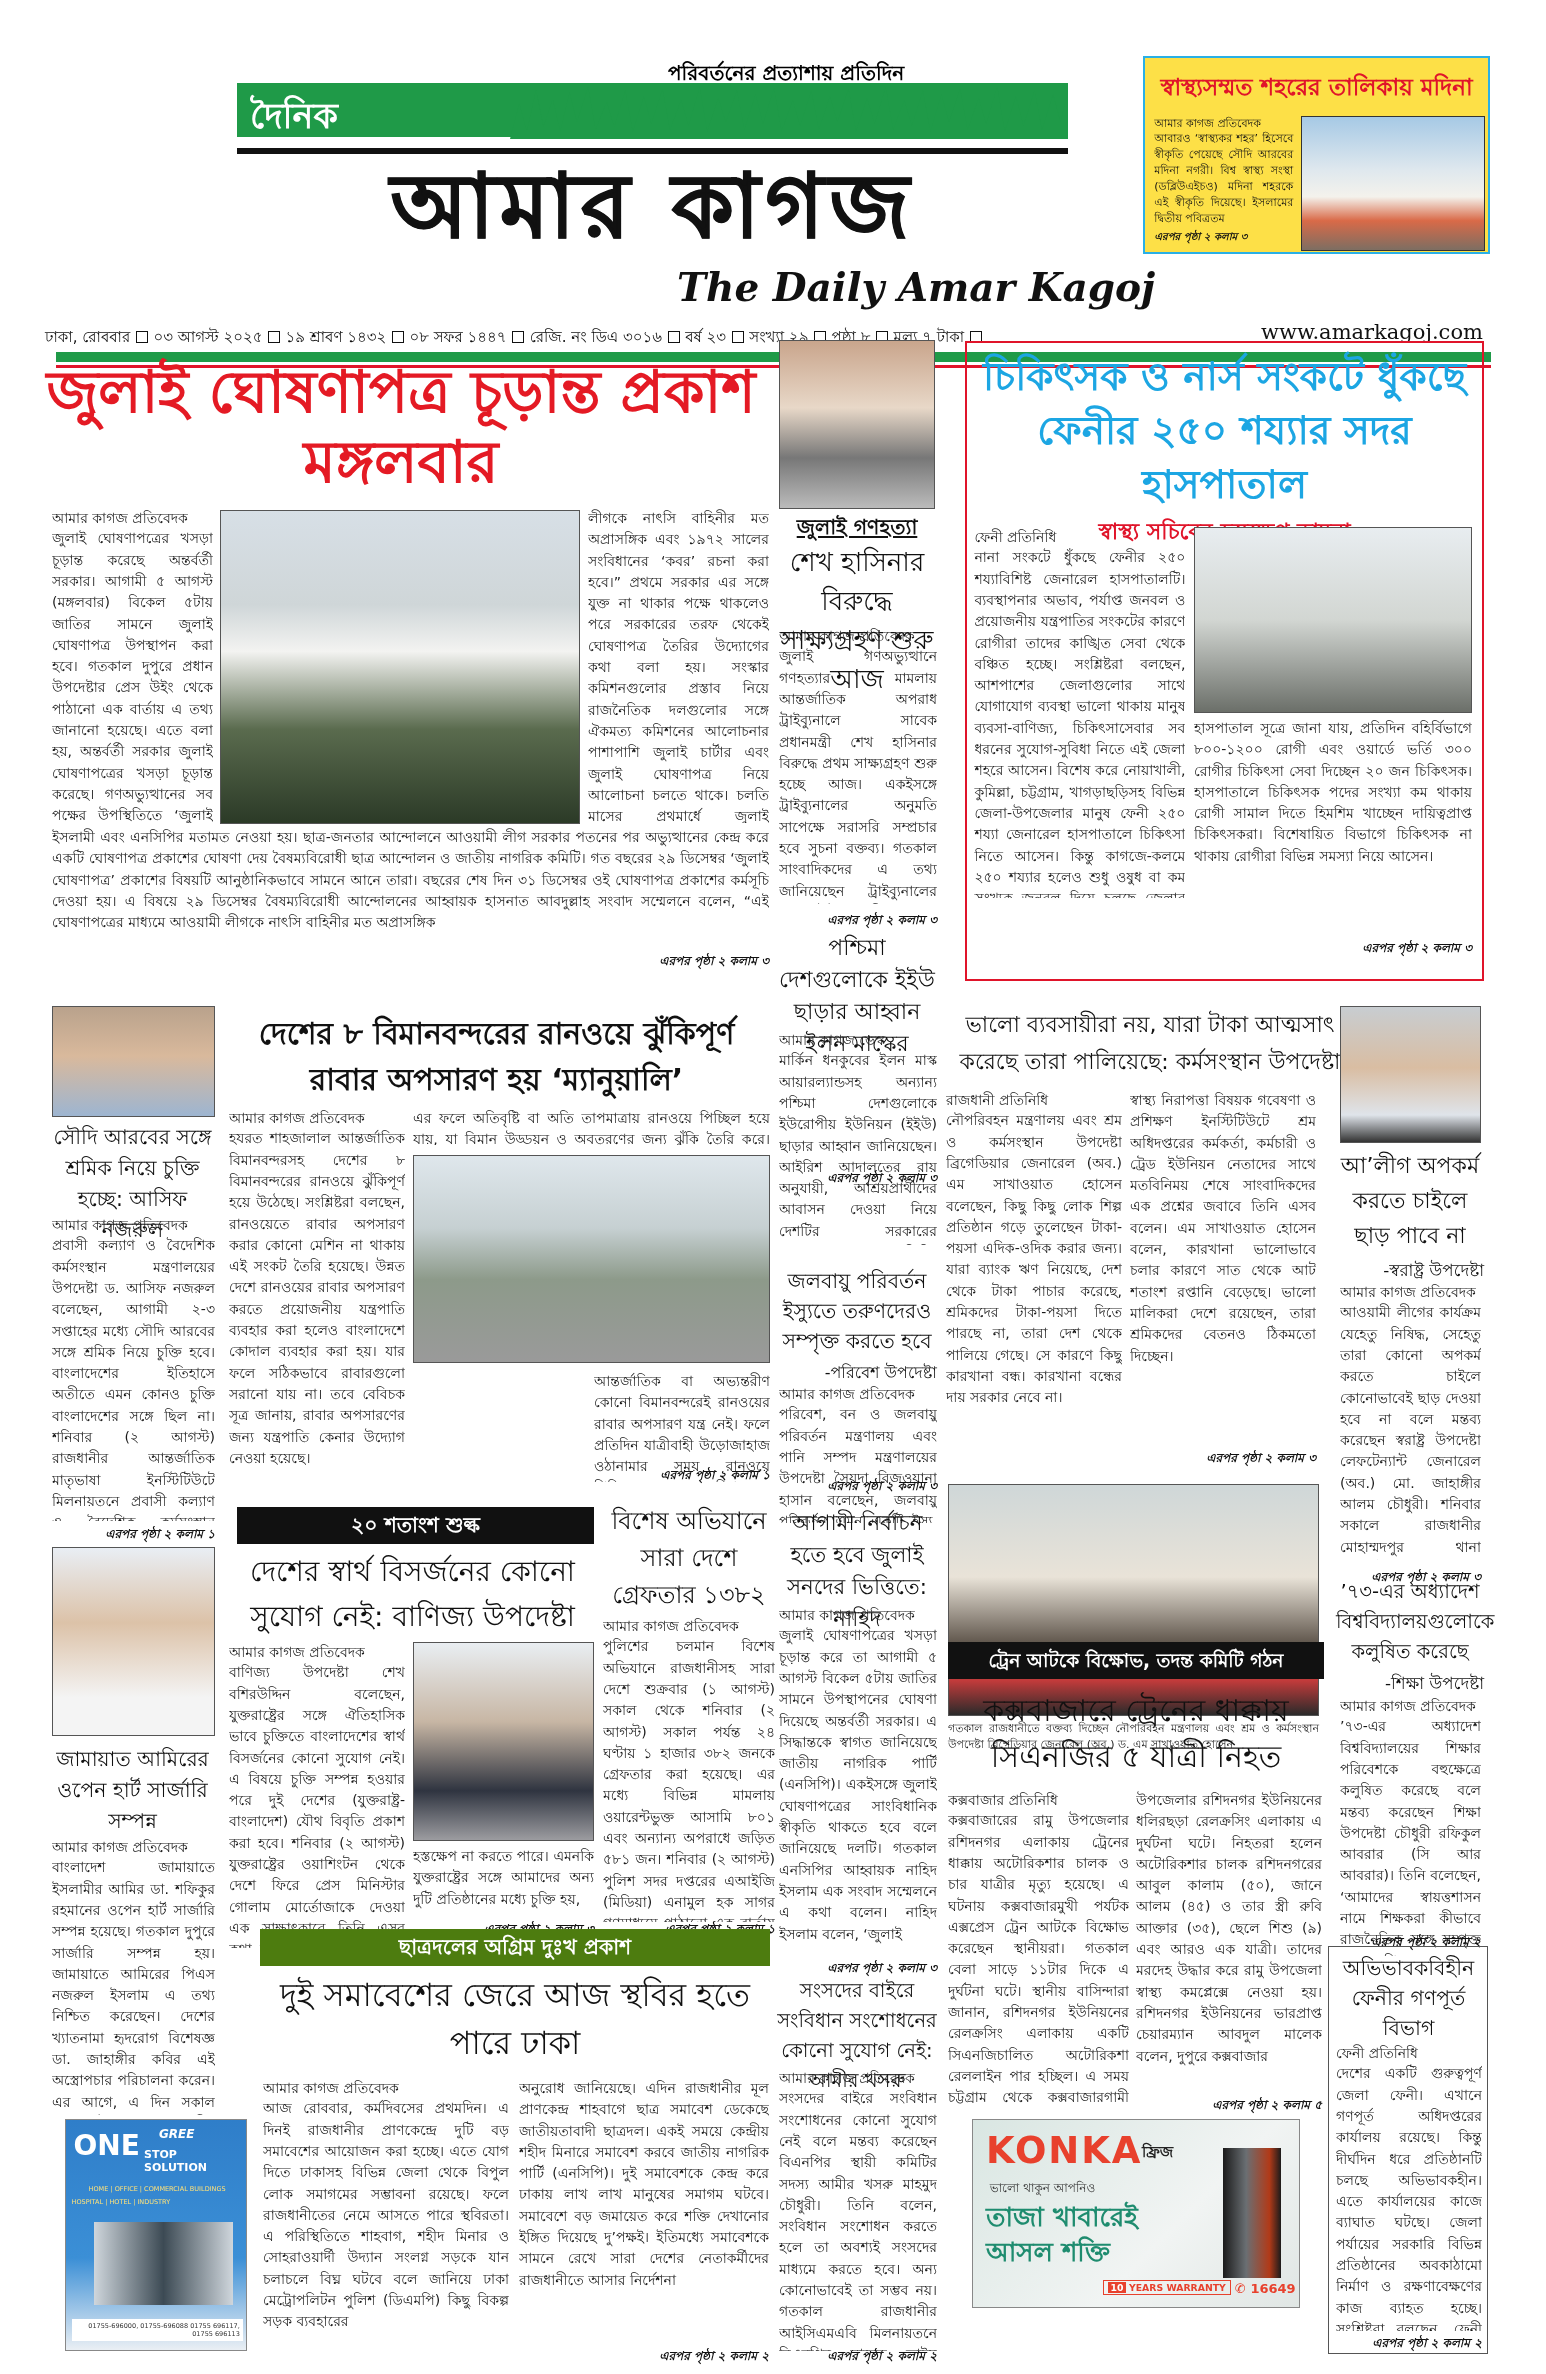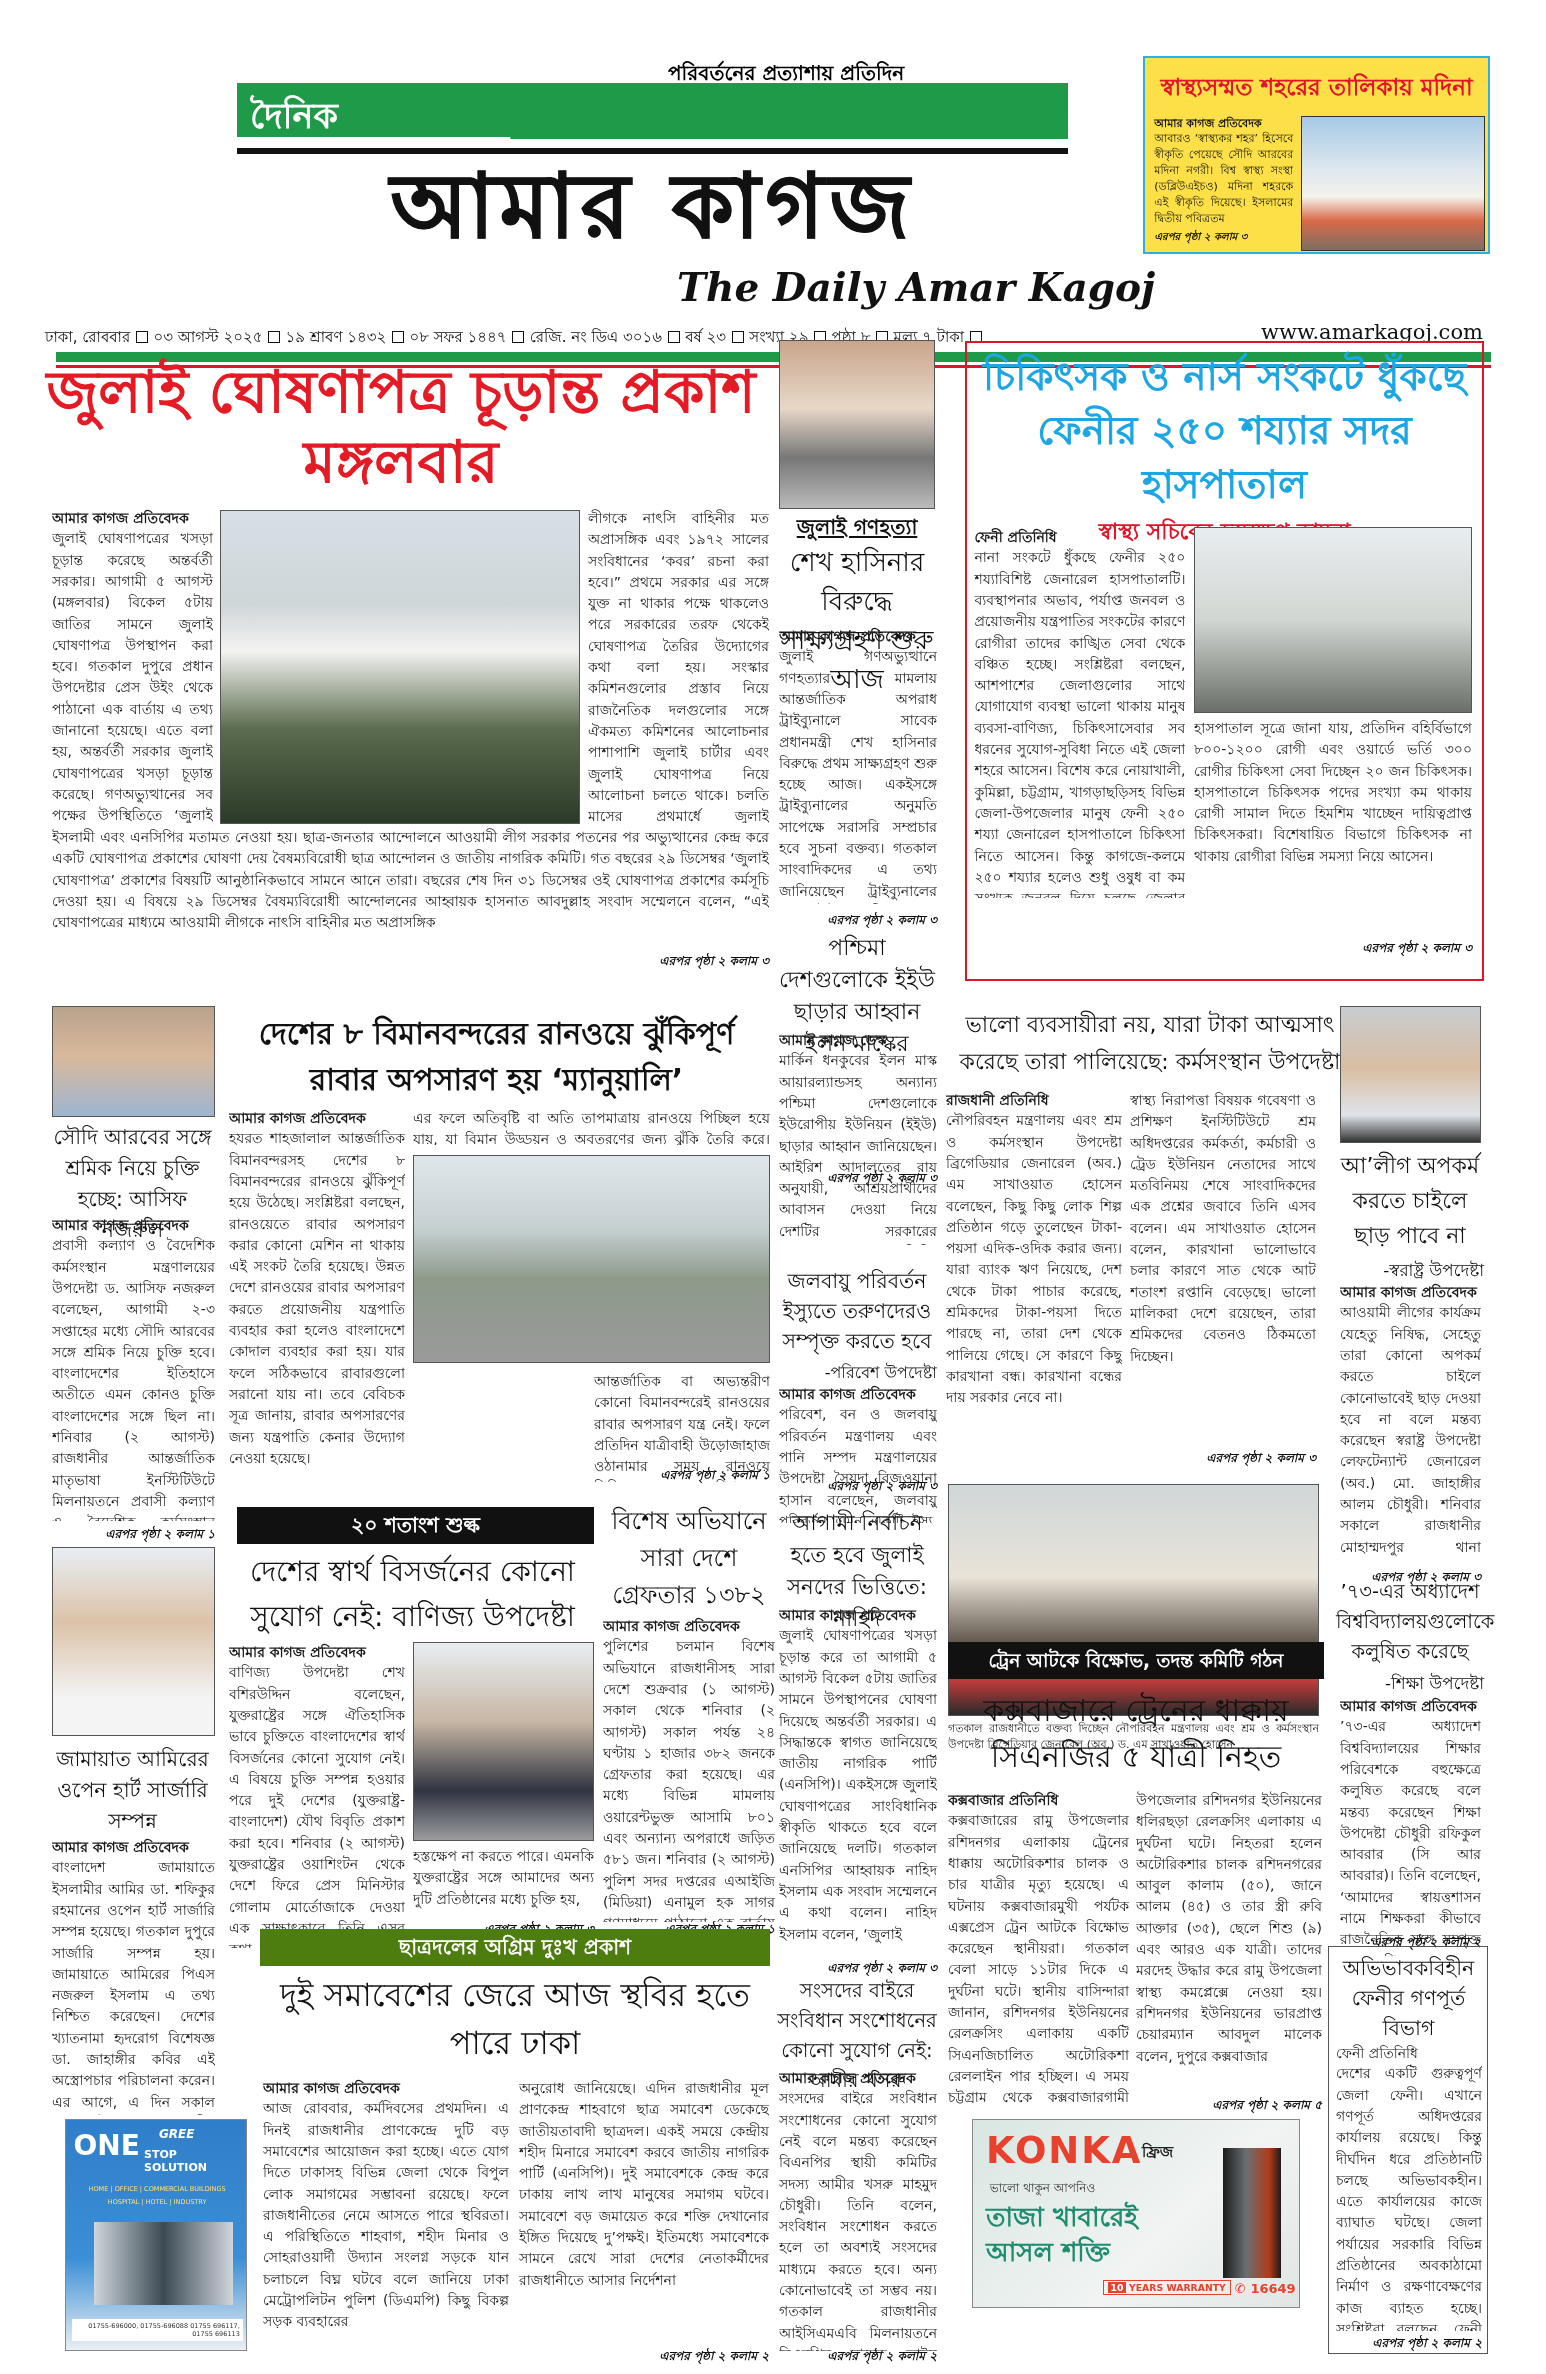--- a/index.html
+++ b/index.html
@@ -1,20 +1,20 @@
 <!DOCTYPE html>
 <html style="font-size:15px"><head>
 <meta charset="utf-8">
 <style>
 *{box-sizing:border-box;margin:0;padding:0}
 html,body{width:1546px;height:2375px;background:#fff;overflow:hidden}
 body{position:relative;font-family:"DejaVu Sans",sans-serif;color:#111}
 .abs{position:absolute}
 .body-text{font-size:14px;line-height:21.3px;text-align:justify;color:#1a1a1a}
-.byline{font-size:14px;font-weight:bold;line-height:20.4px}
+.byline{font-size:14px;font-weight:normal;line-height:20.4px}
 .cont{font-size:12px;font-style:italic;font-weight:bold;text-align:right;margin-top:1.9px}
 .hl{font-weight:bold;text-align:center;color:#111;line-height:1.2}
 .photo{background:linear-gradient(135deg,#8fa7b9,#d8d3c6 45%,#6e7d6a);border:0.9px solid #555}
 .col{position:absolute;overflow:hidden}
 
 #tagline{left:668px;top:58px;font-size:20px;font-weight:bold;color:#000000}
 #dainik-band{left:237px;top:83px;width:831px;height:54px;background:#1f9a48}
 #dainik{left:250px;top:89px;font-size:35px;color:#fff;font-weight:bold}
 #grass{left:510px;top:85px;width:558px;height:54px}
 #title-bn{left:237px;top:148px;width:831px;height:111px;font-size:89px;font-weight:bold;letter-spacing:5.6px;border-top:6.5px solid #111;text-align:center;line-height:104px;color:#111;-webkit-text-stroke:0.9px #111}
@@ -169,21 +169,21 @@
 <div class="col body-text" style="left:519px;top:2078px;width:250px;height:264px">
   <div>অনুরোধ জানিয়েছে। এদিন রাজধানীর মূল প্রাণকেন্দ্র শাহবাগে ছাত্র সমাবেশ ডেকেছে জাতীয়তাবাদী ছাত্রদল। একই সময়ে কেন্দ্রীয় শহীদ মিনারে সমাবেশ করবে জাতীয় নাগরিক পার্টি (এনসিপি)। দুই সমাবেশকে কেন্দ্র করে ঢাকায় লাখ লাখ মানুষের সমাগম ঘটবে। সমাবেশে বড় জমায়েত করে শক্তি দেখানোর ইঙ্গিত দিয়েছে দু’পক্ষই। ইতিমধ্যে সমাবেশকে সামনে রেখে সারা দেশের নেতাকর্মীদের রাজধানীতে আসার নির্দেশনা</div>
 </div>
 <div class="abs cont" style="left:519px;top:2345px;width:250px">এরপর পৃষ্ঠা ২ কলাম ২</div>
 
 <div class="abs ad" style="left:65px;top:2119px;width:182px;height:232px;background:linear-gradient(#2f7ec9 0,#3b8fd6 60%,#eaeff4 100%)">
   <div style="position:absolute;left:7.4px;top:9.3px;color:#fff;font-weight:bold;font-size:28px">ONE</div>
   <div style="position:absolute;left:93px;top:7.4px;color:#fff;font-weight:bold;font-size:12px;font-style:italic">GREE</div>
   <div style="position:absolute;left:78px;top:28px;width:93px;color:#fff;font-weight:bold;font-size:11px;line-height:13px">STOP SOLUTION</div>
   <div style="position:absolute;left:5.6px;top:65px;width:171px;color:#ffe27a;font-size:6.5px;text-align:center">HOME | OFFICE | COMMERCIAL BUILDINGS</div>
-  <div style="position:absolute;left:5.6px;top:78px;width:171px;color:#ffe27a;font-size:6.5px;text-align:center">HOSPITAL | HOTEL | INDUSTRY</div>
+  <div style="position:absolute;left:5.6px;top:78px;width:171px;color:#ffe27a;font-size:6.5px;text-align:left">HOSPITAL | HOTEL | INDUSTRY</div>
   <div style="position:absolute;left:28px;top:102px;width:139px;height:83px;background:linear-gradient(90deg,#cfd6dc,#3c4a54 50%,#cfd6dc)"></div>
   <div style="position:absolute;left:5.6px;top:199px;width:171px;color:#333;font-size:6.5px;text-align:right;background:#fff;padding:2.8px">01755-696000, 01755-696088 01755 696117, 01755 696113</div>
 </div>
 
 <div class="abs hl" style="left:946px;top:1006px;width:408px;font-size:22px;line-height:37px;font-weight:normal">ভালো ব্যবসায়ীরা নয়, যারা টাকা আত্মসাৎ করেছে তারা পালিয়েছে: কর্মসংস্থান উপদেষ্টা</div>
 <div class="col body-text" style="left:946px;top:1090px;width:176px;height:390px">
   <div class="byline">রাজধানী প্রতিনিধি</div>
   <div>নৌপরিবহন মন্ত্রণালয় এবং শ্রম ও কর্মসংস্থান উপদেষ্টা ব্রিগেডিয়ার জেনারেল (অব.) এম সাখাওয়াত হোসেন বলেছেন, কিছু কিছু লোক শিল্প প্রতিষ্ঠান গড়ে তুলেছেন টাকা-পয়সা এদিক-ওদিক করার জন্য। যারা ব্যাংক ঋণ নিয়েছে, দেশ থেকে টাকা পাচার করেছে, শ্রমিকদের টাকা-পয়সা দিতে পারছে না, তারা দেশ থেকে পালিয়ে গেছে। সে কারণে কিছু কারখানা বন্ধ। কারখানা বন্ধের দায় সরকার নেবে না।</div>
 </div>
 <div class="col body-text" style="left:1130px;top:1090px;width:186px;height:352px">

